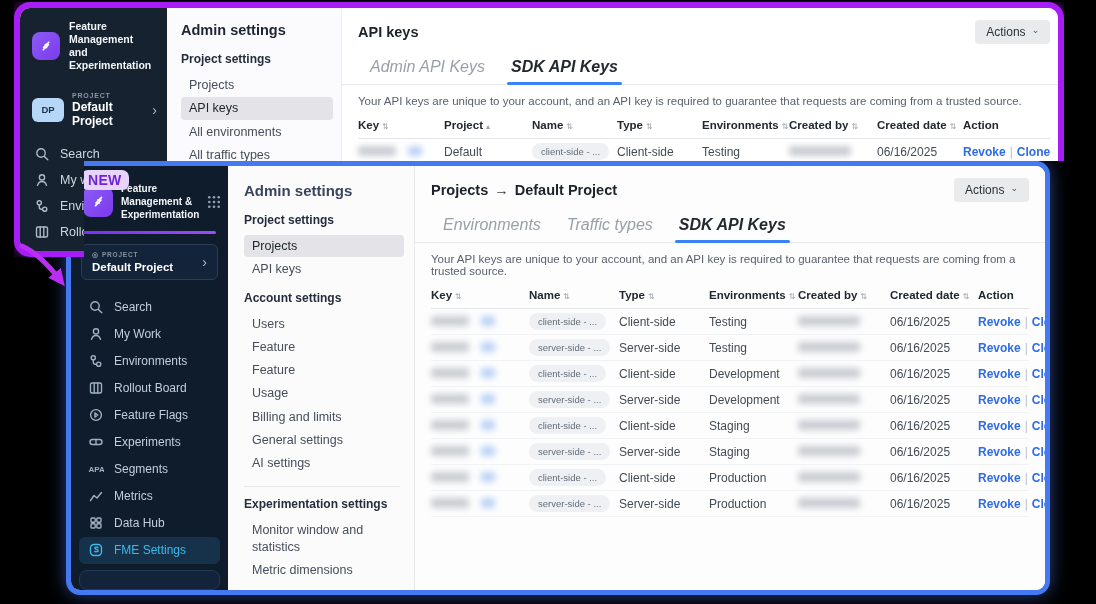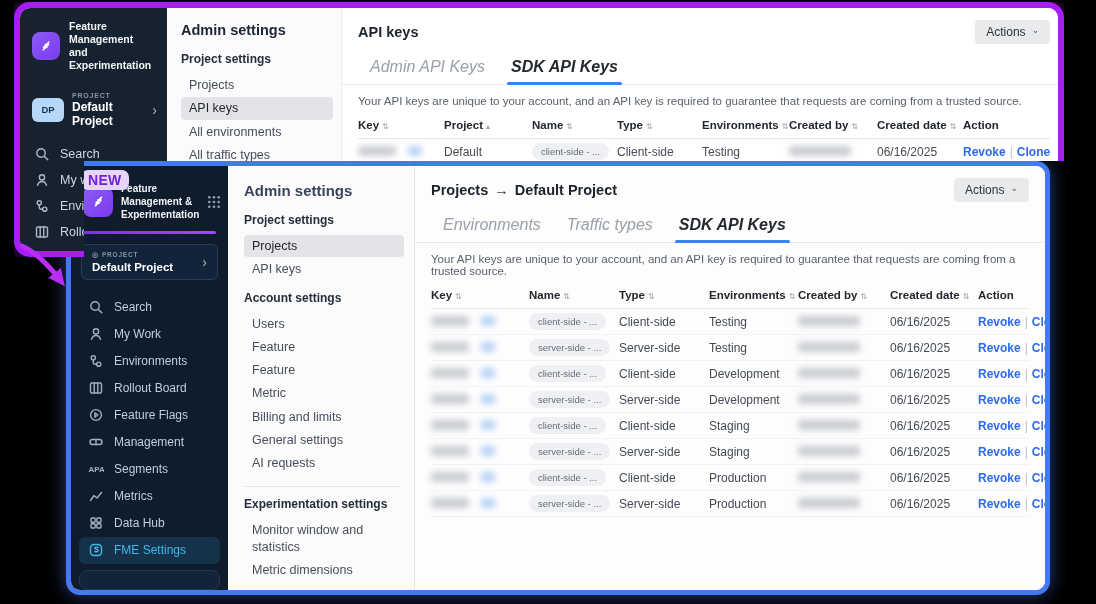--- a/index.html
+++ b/index.html
@@ -321,21 +321,21 @@
               <circle cx="8" cy="8" r="5.4"></circle>
               <path d="M6.9 5.9l2.9 2.1-2.9 2.1z"></path>
             </svg>
           <span>Feature Flags</span>
         </li>
         <li>
           <svg class="ic" width="16" height="16" viewBox="0 0 16 16">
               <rect x="2" y="5.5" width="12" height="5" rx="2.5"></rect>
               <line x1="8" y1="5.5" x2="8" y2="10.5"></line>
             </svg>
-          <span>Management</span>
+          <span>Experiments</span>
         </li>
         <li>
           <svg width="16" height="16" viewBox="0 0 16 16">
               <text x="0.5" y="11" font-size="8" font-weight="bold" fill="#9fb0c2">APA</text>
             </svg>
           <span>Segments</span>
         </li>
         <li>
           <svg class="ic" width="16" height="16" viewBox="0 0 16 16">
               <polyline points="2.5,12.5 6,7.5 9,10 13.5,4.5"></polyline>
@@ -367,24 +367,24 @@
       <div class="adm-sec">Project settings</div>
       <ul class="adm-list">
         <li class="active">Projects</li>
         <li>API keys</li>
       </ul>
       <div class="adm-sec">Account settings</div>
       <ul class="adm-list">
         <li>Users</li>
         <li>Feature</li>
         <li>Feature</li>
-        <li>Metric</li>
+        <li>Usage</li>
         <li>Billing and limits</li>
         <li>General settings</li>
-        <li>AI requests</li>
+        <li>AI settings</li>
       </ul>
       <div class="fw-admin-divider"></div>
       <div class="adm-sec">Experimentation settings</div>
       <ul class="adm-list">
         <li>Monitor window and statistics</li>
         <li>Metric dimensions</li>
       </ul>
 
     </nav>
 

